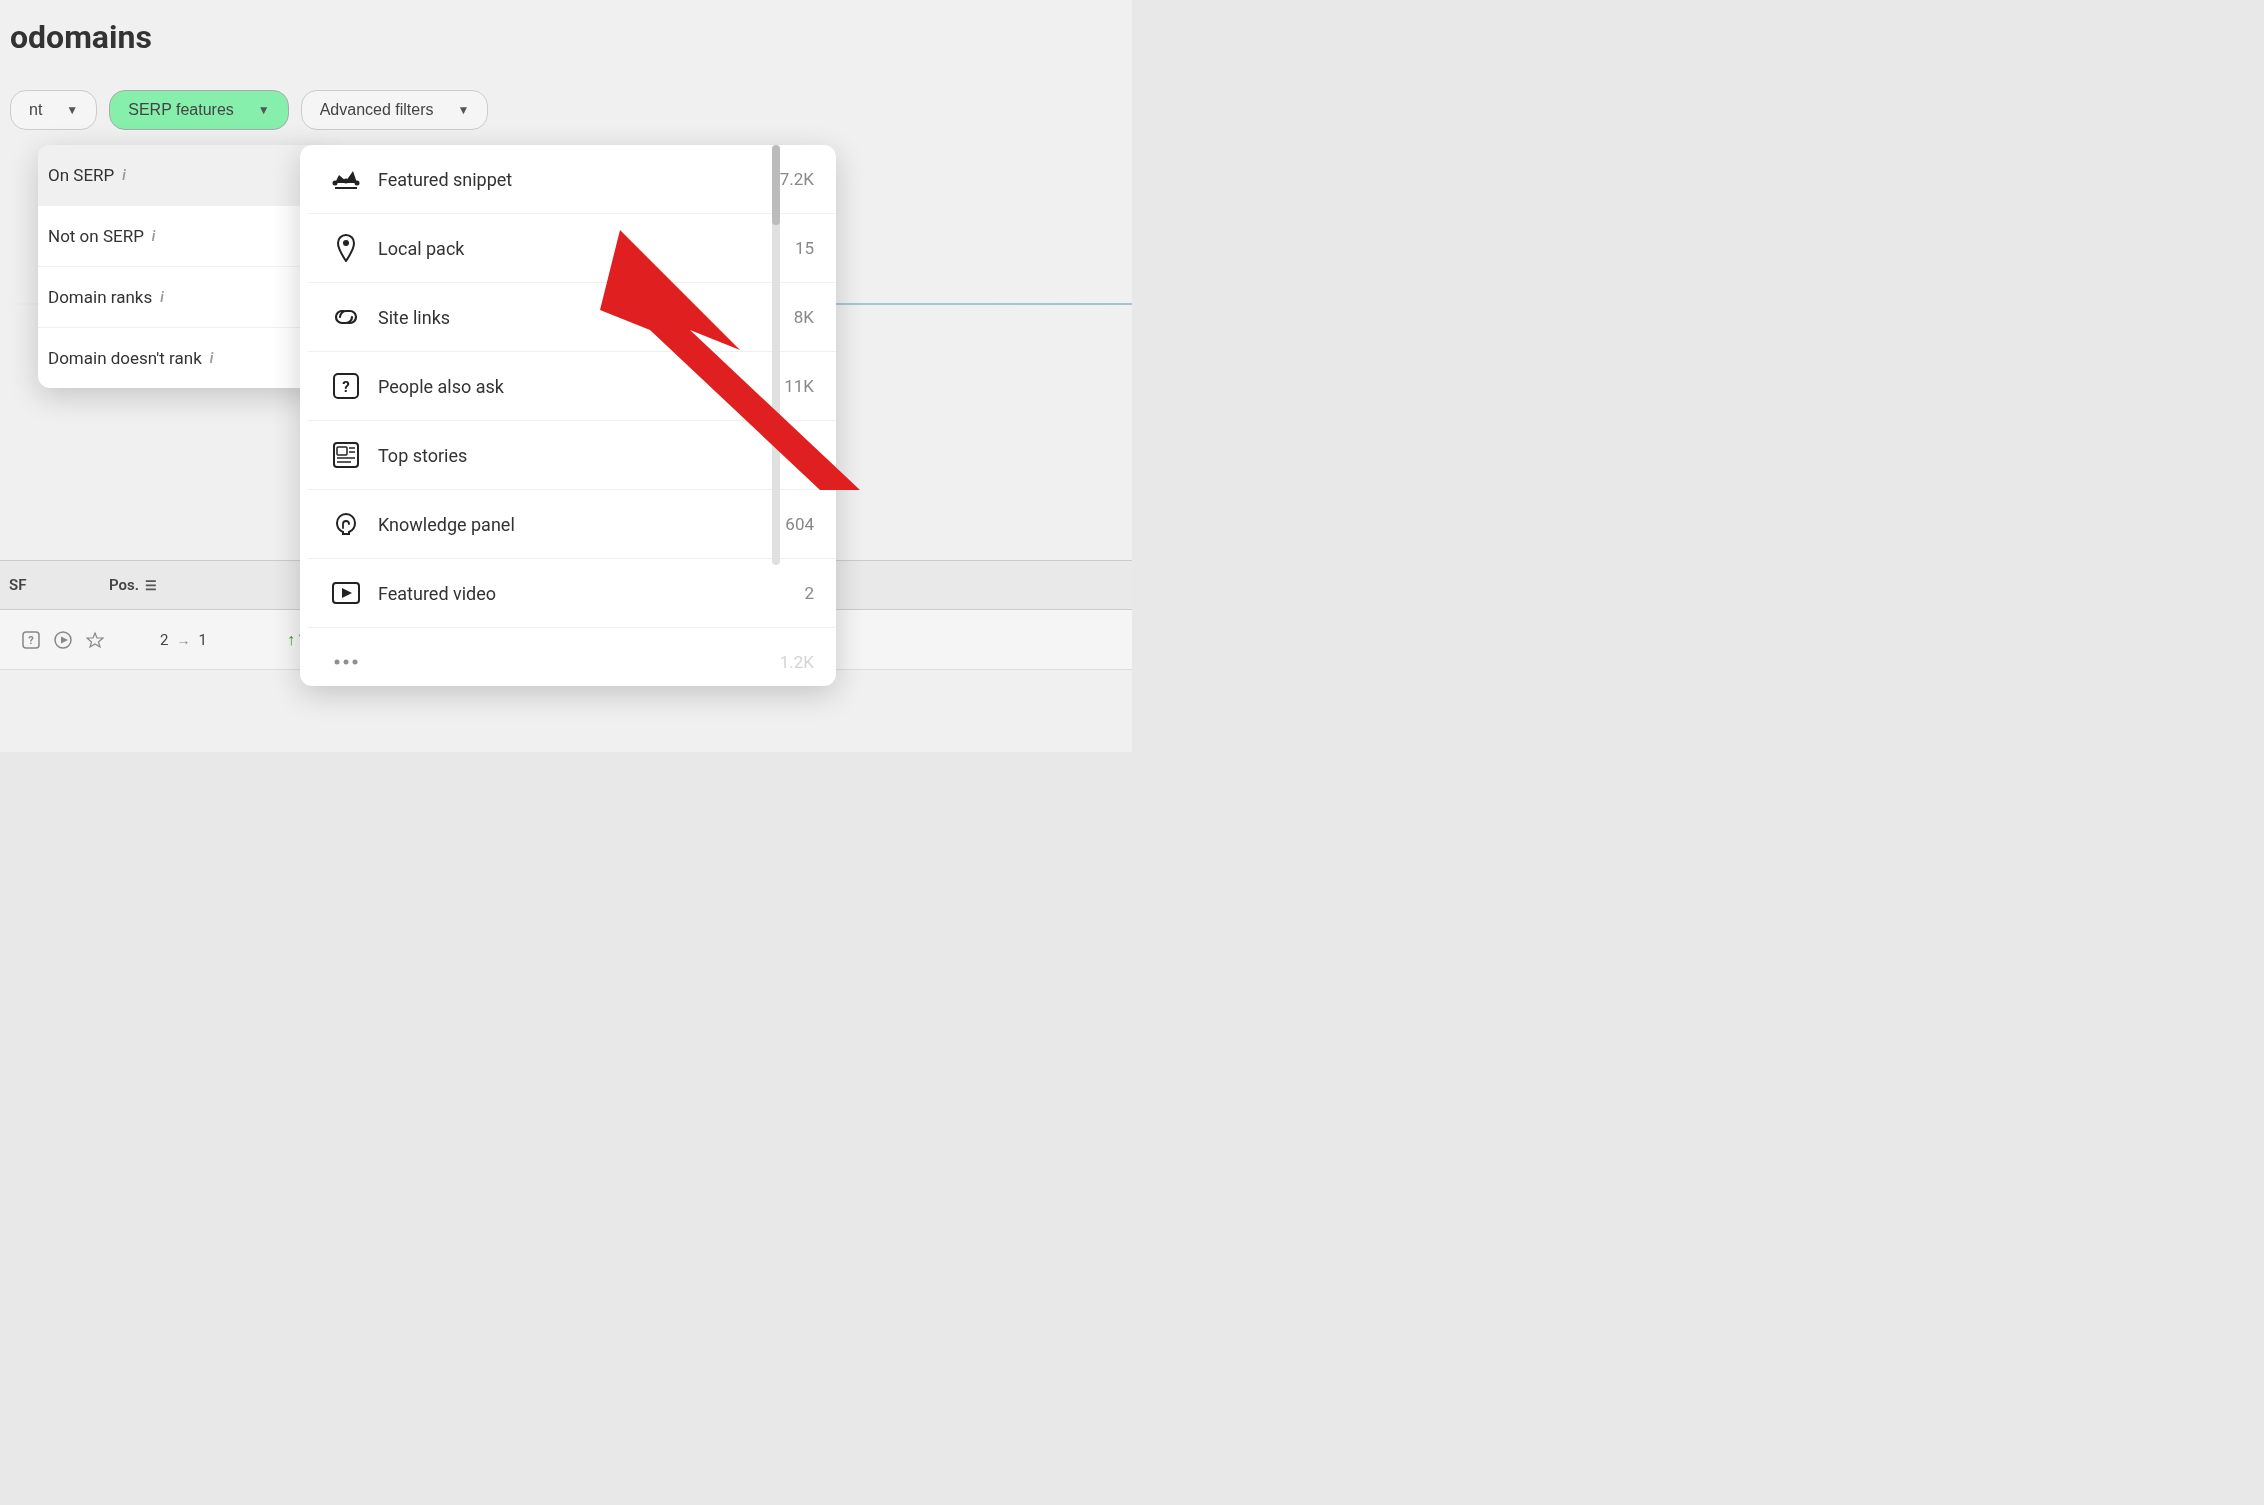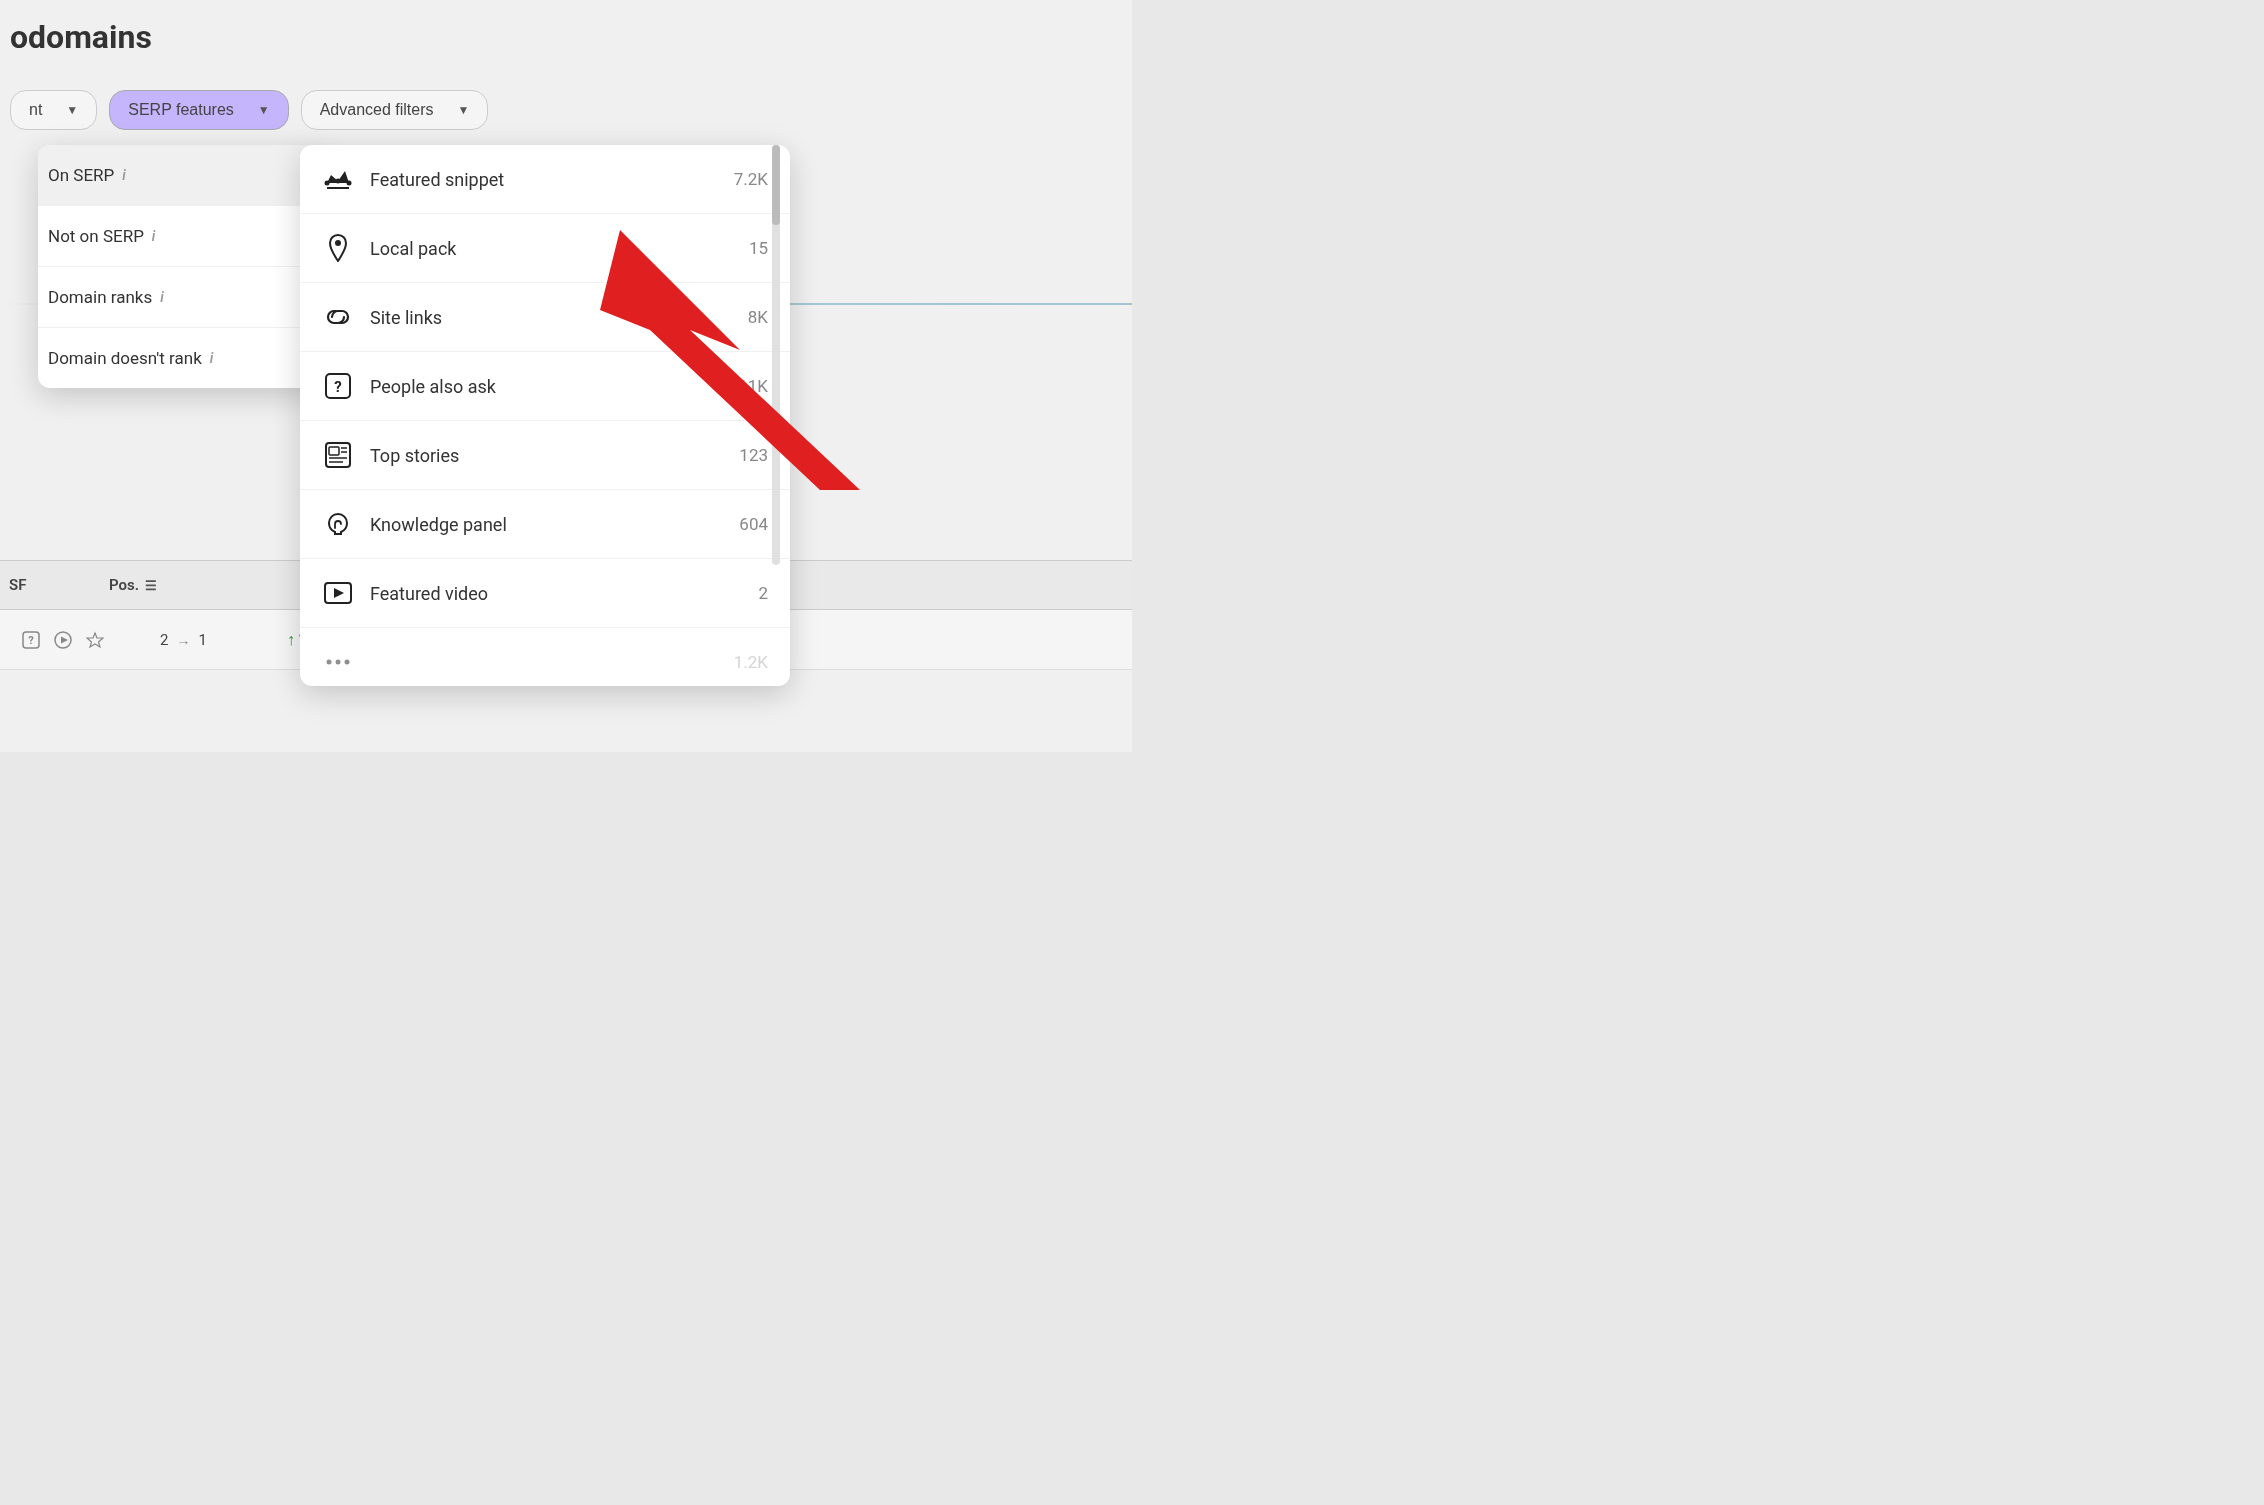--- a/index.html
+++ b/index.html
@@ -53,21 +53,21 @@
       color: #444;
       font-weight: 500;
     }
 
     .filter-btn .chevron {
       font-size: 12px;
       color: #555;
     }
 
     .filter-btn.active {
-      background: #c4b5fd;
+      background: #86efac;
       border-color: #aaa;
     }
 
     
     .chart-area {
       position: absolute;
       top: 145px;
       left: 0;
       right: 0;
       height: 200px;
@@ -231,26 +231,27 @@
     .chevron-right {
       color: #aaa;
       font-size: 16px;
     }
 
     
     .right-dropdown {
       position: absolute;
       top: 145px;
       left: 300px;
-      width: 490px;
+      width: 536px;
       background: #fff;
       border-radius: 12px;
       box-shadow: 0 8px 30px rgba(0,0,0,0.18);
       z-index: 10;
       overflow: hidden;
+      padding-left: 8px;
     }
 
     .right-dropdown-item {
       display: flex;
       align-items: center;
       justify-content: space-between;
       padding: 18px 22px;
       font-size: 18px;
       color: #333;
       cursor: pointer;

